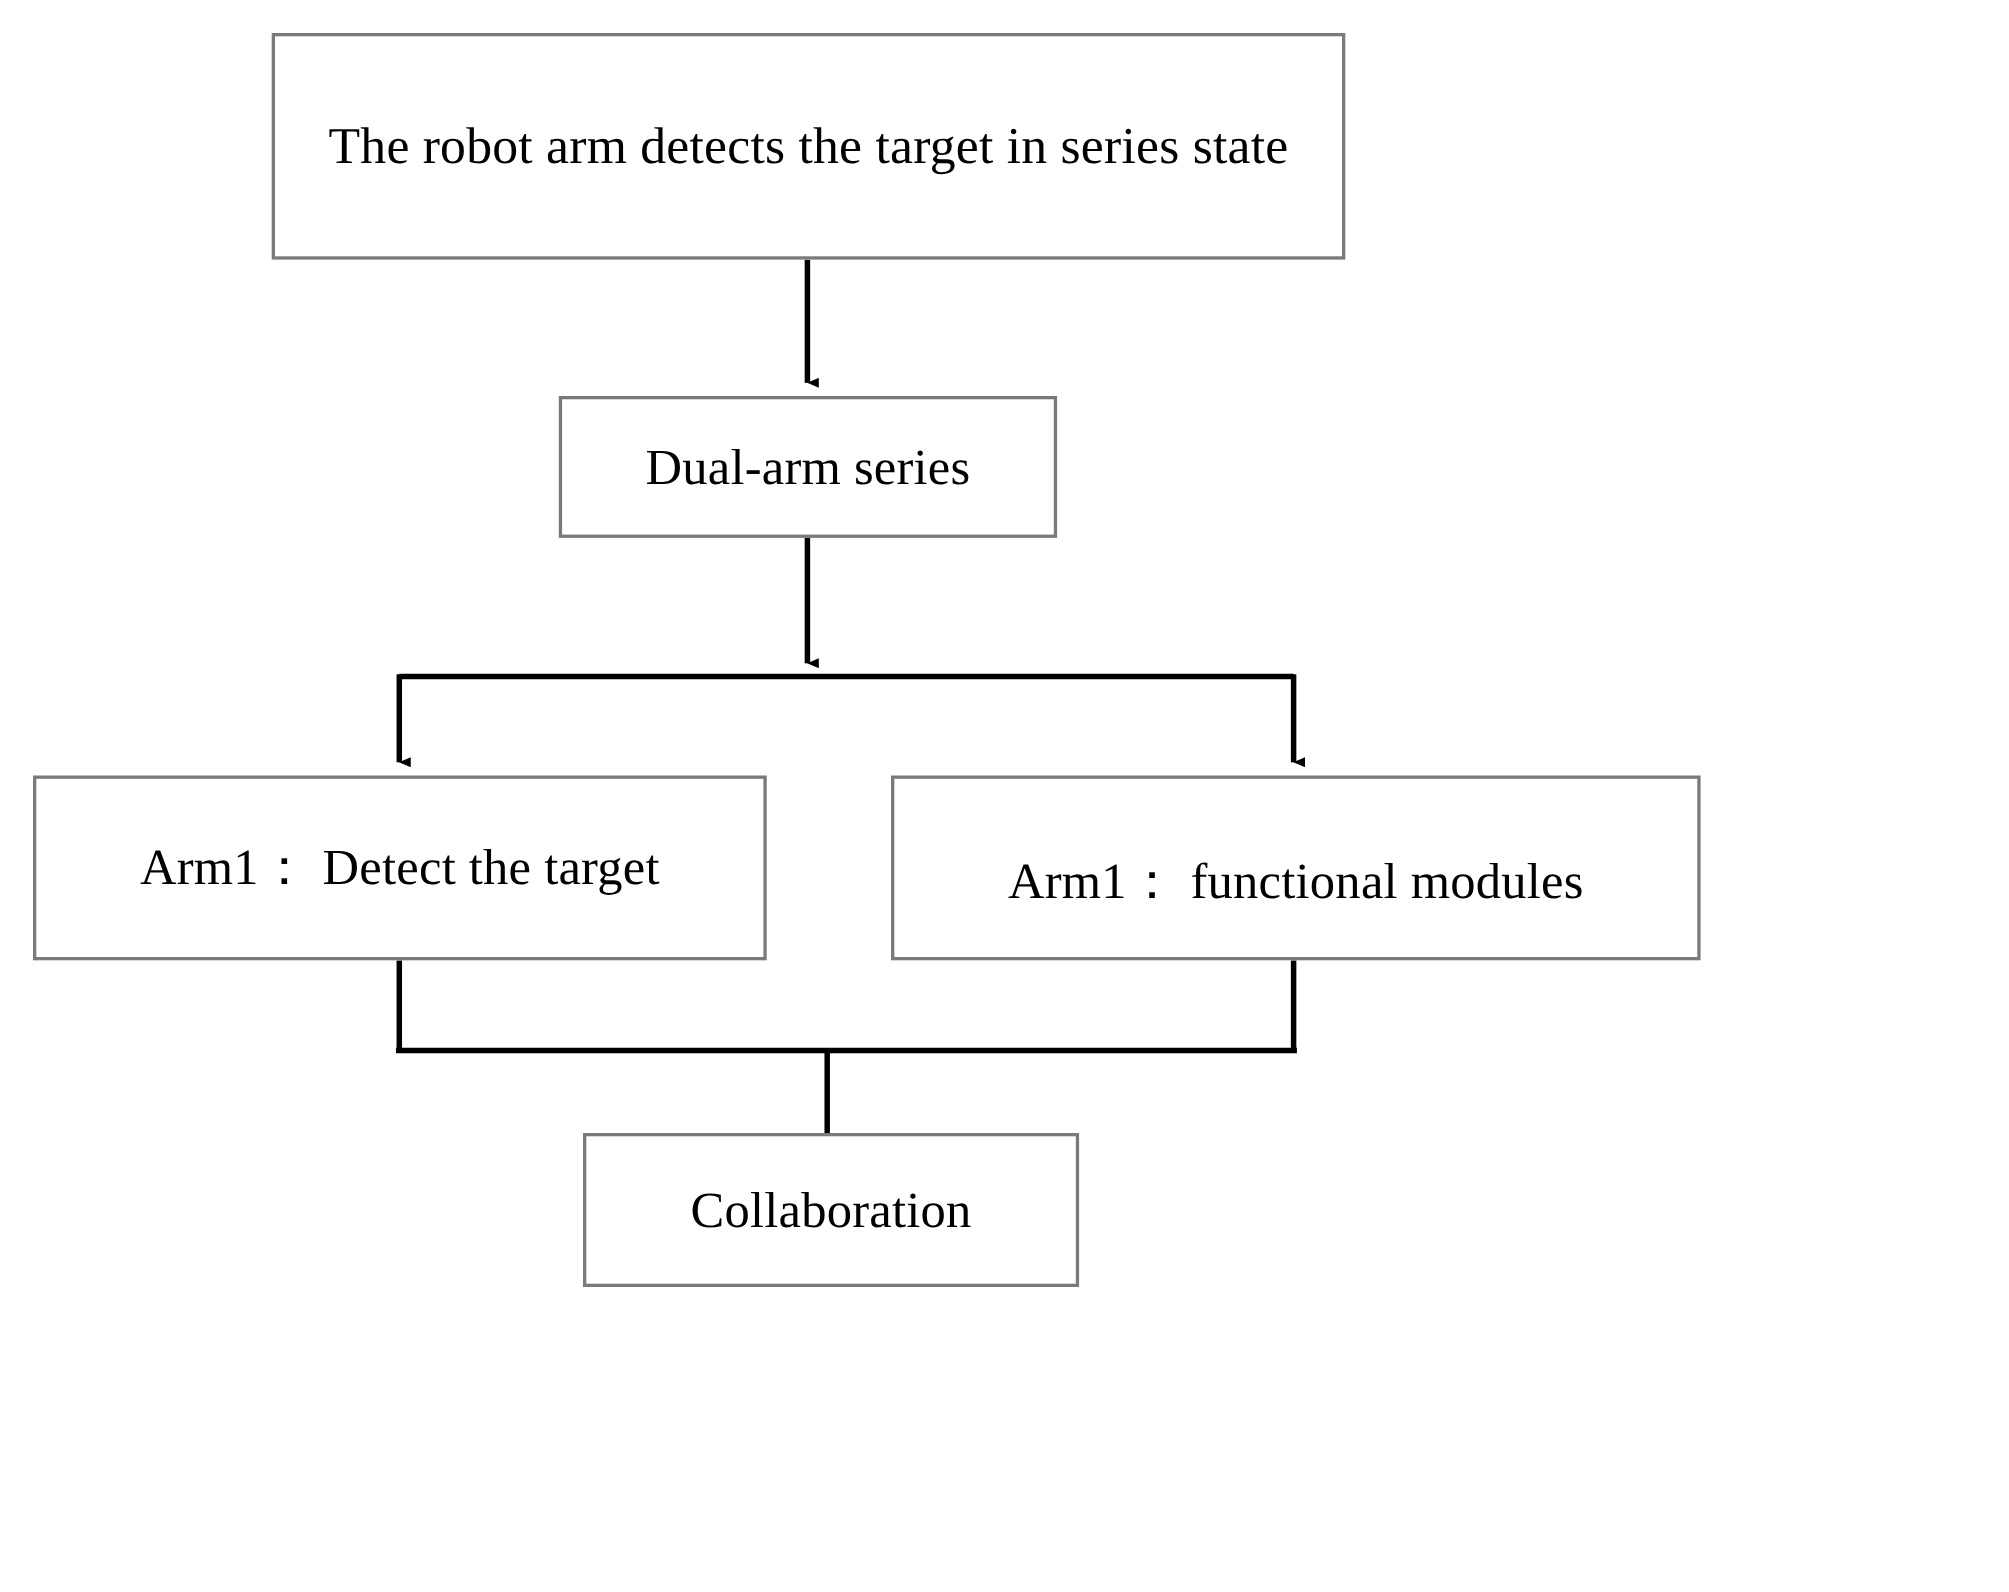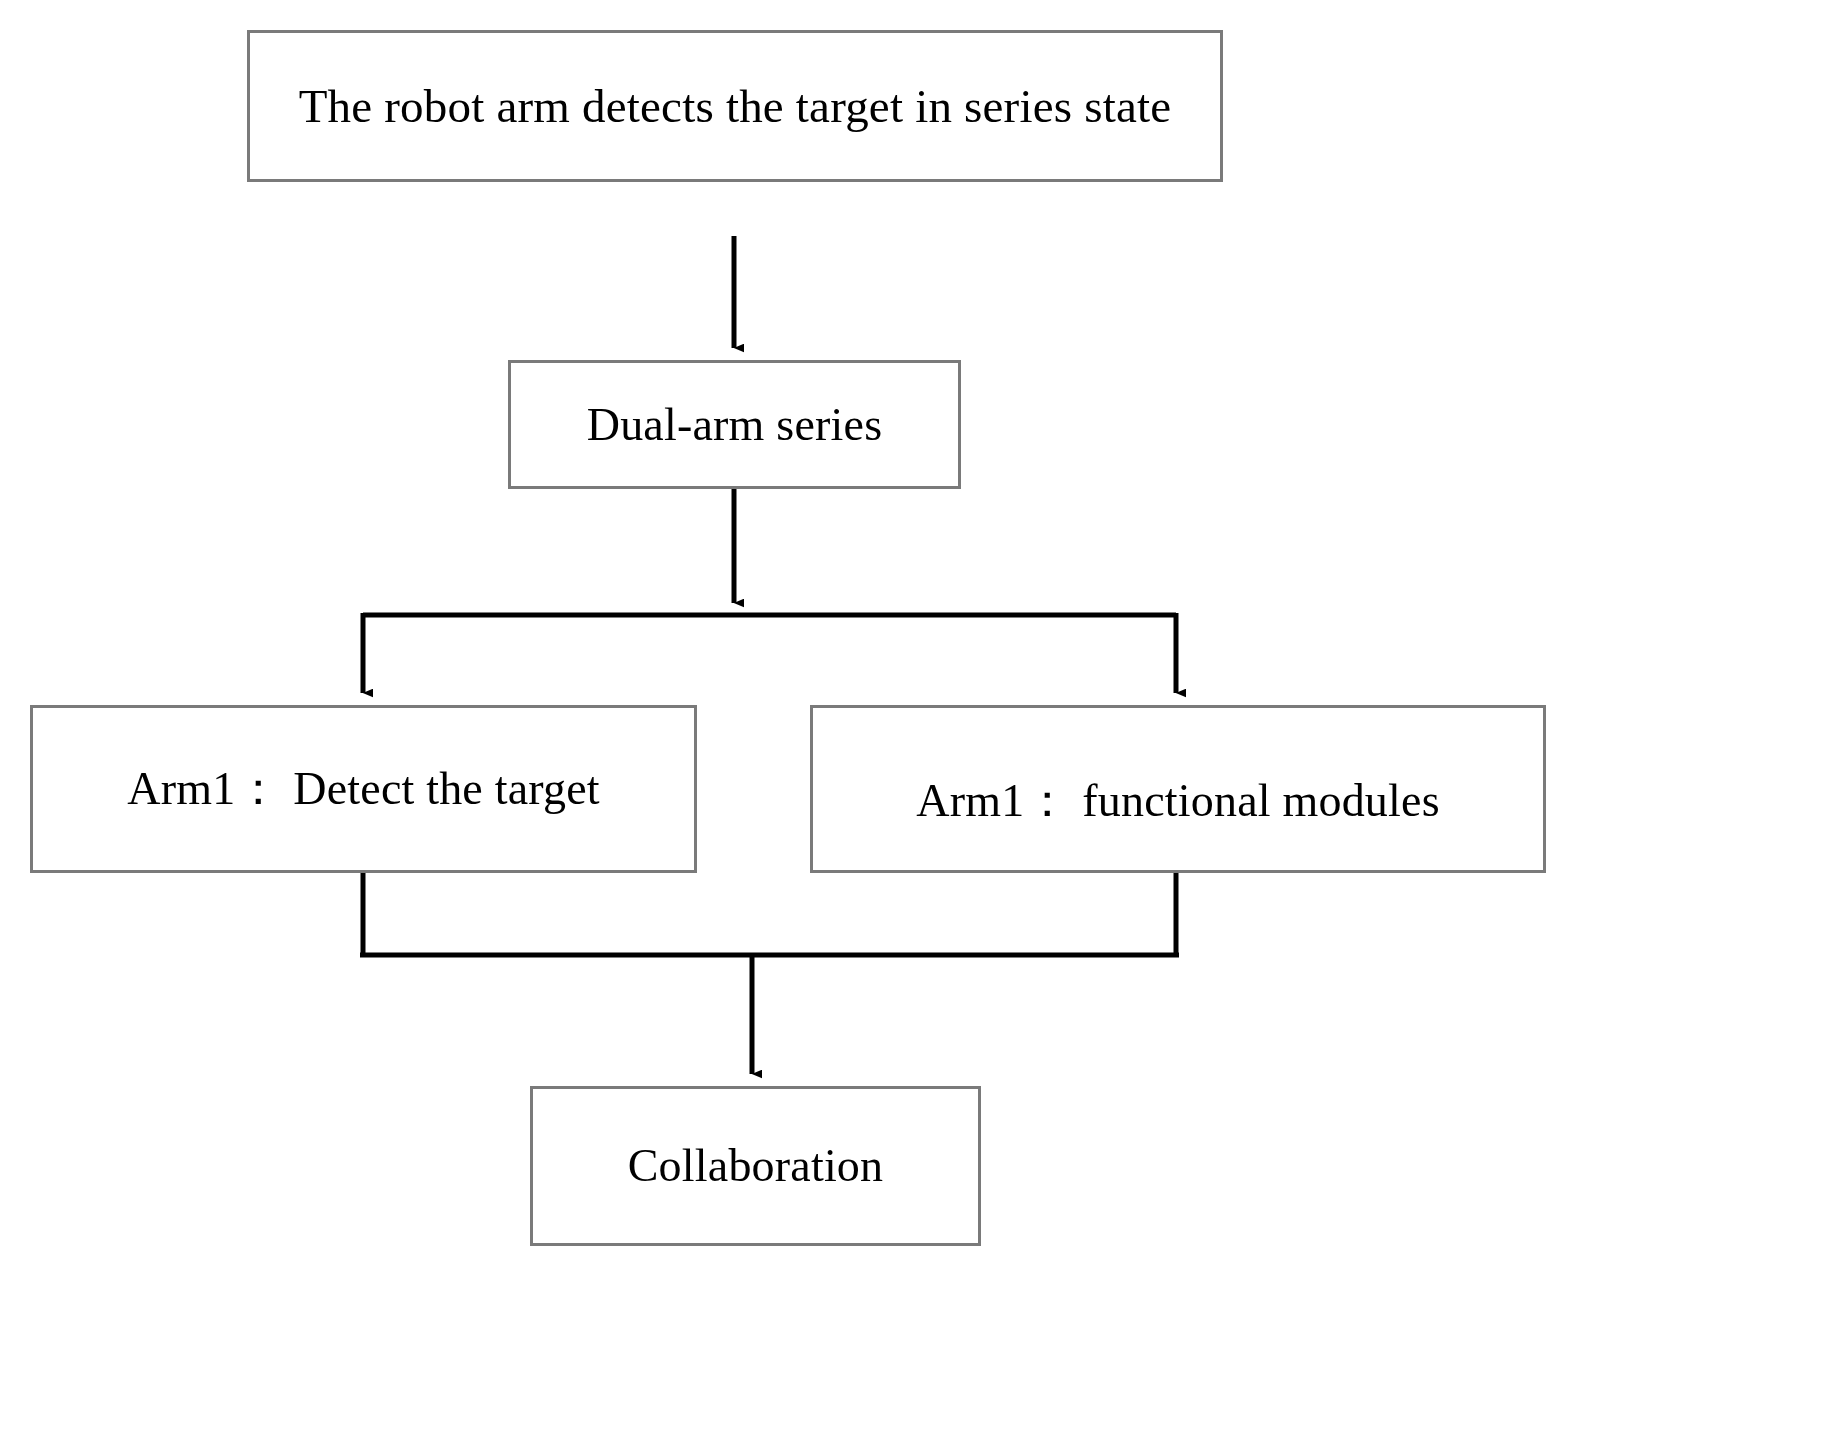--- a/index.html
+++ b/index.html
@@ -39,21 +39,21 @@
     display: block;
     width: 100%;
     color: #000000;
     line-height: 1.42;
     letter-spacing: 0.2px;
   }
 
   
   #node-start {
     left: 247px;  top: 30px;
-    width: 976px; height: 152px;
+    width: 976px; height: 206px;
   }
   #node-start .node-text {
     font-size: 47px;
     padding: 0 26px;
   }
 
   #node-dual {
     left: 508px; top: 360px;
     width: 453px; height: 129px;
   }
@@ -65,22 +65,22 @@
   }
   #node-arm-left .node-text { font-size: 46px; }
 
   #node-arm-right {
     left: 810px; top: 705px;
     width: 736px; height: 168px;
   }
   #node-arm-right .node-text { font-size: 46px; margin-top: 24px; }
 
   #node-collab {
-    left: 530px; top: 1086px;
-    width: 451px; height: 160px;
+    left: 530px; top: 1030px;
+    width: 451px; height: 140px;
   }
   #node-collab .node-text { font-size: 46px; }
 </style>
 </head>
 <body>
 
 <div id="canvas">
 
   <svg class="connectors" viewBox="0 0 1826 1447" xmlns="http://www.w3.org/2000/svg">
     <defs>

